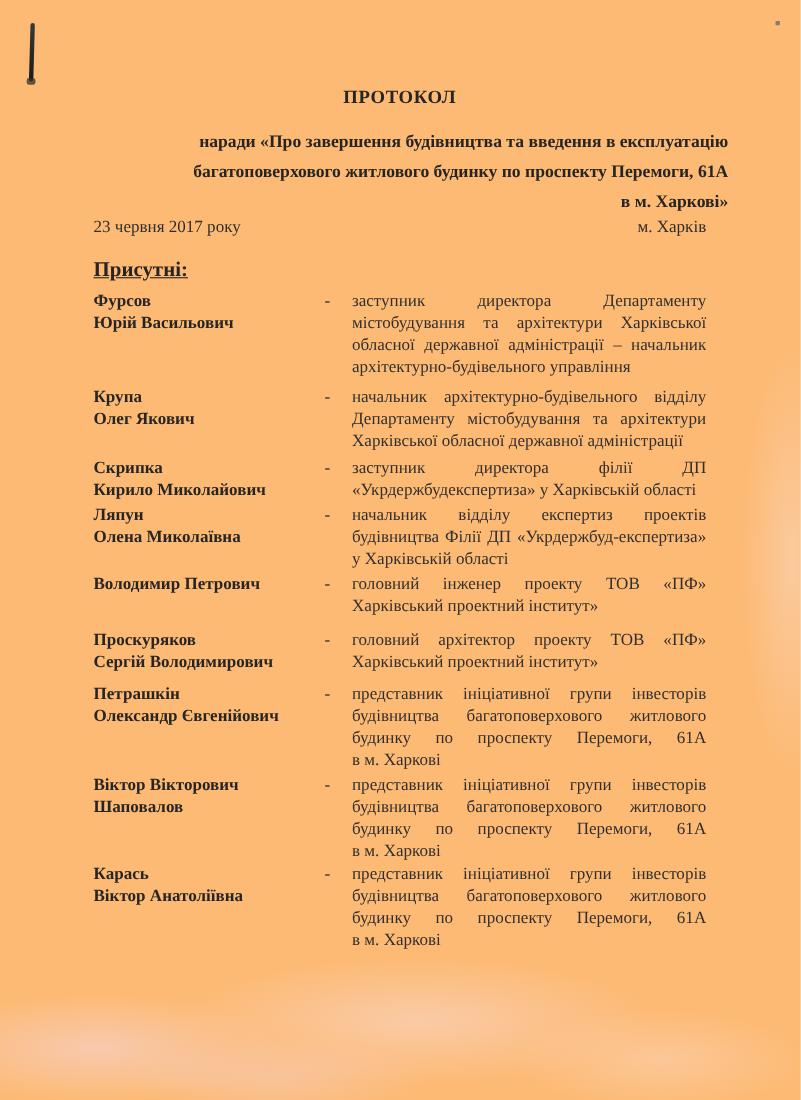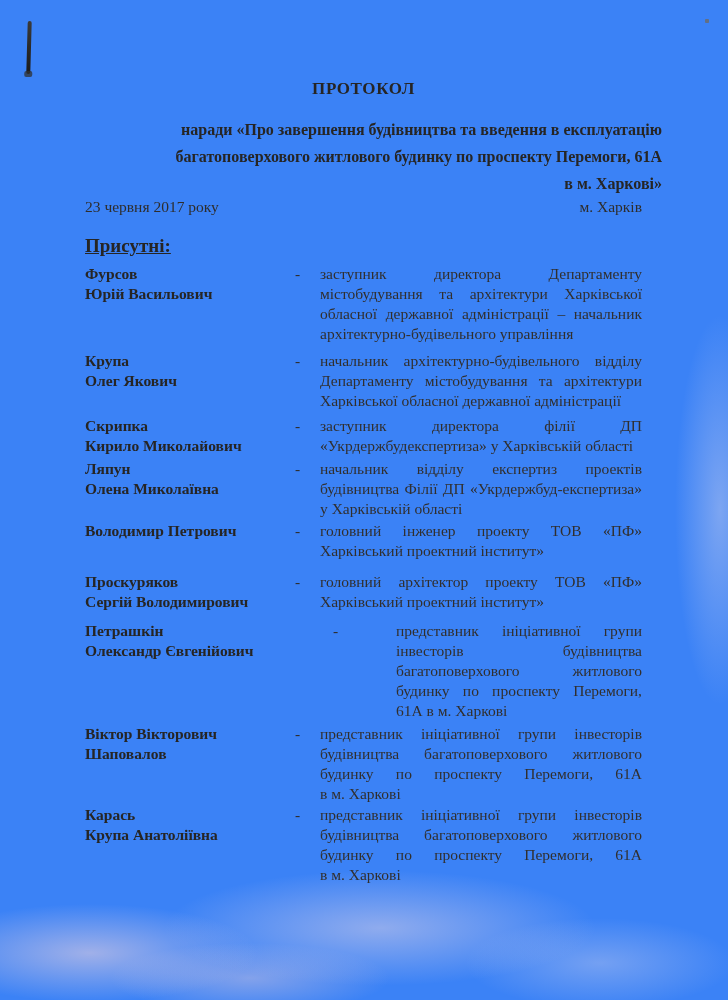--- a/index.html
+++ b/index.html
@@ -1,21 +1,21 @@
 <!DOCTYPE html>
 <html><head>
 <meta charset="utf-8">
 <style>
   * { margin: 0; padding: 0; box-sizing: border-box; }
   html, body { background: #ffffff; }
   .page {
     position: relative;
     width: 728px;
     height: 1000px;
-    background: #3b82f6;
+    background: #fdba74;
     overflow: hidden;
     font-family: "Liberation Serif", "DejaVu Serif", serif;
     color: #2e2d2c;
   }
   
   .pen-mark {
     position: absolute;
     left: 27px; top: 21px;
     width: 4px; height: 53px;
     background: linear-gradient(#3a3a3a, #1a1a1a);
@@ -122,21 +122,21 @@
     text-align: justify;
     color: #312f2e;
   }
   
   .attendee:nth-child(1) { margin-bottom: 7px; justify-content: space-between; }
   .attendee:nth-child(2) { margin-bottom: 5px; }
   .attendee:nth-child(3) { margin-bottom: 3px; }
   .attendee:nth-child(4) { margin-bottom: 2px; }
   .attendee:nth-child(5) { margin-bottom: 11px; }
   .attendee:nth-child(6) { margin-bottom: 9px; }
-  .attendee:nth-child(7) { margin-bottom: 3px; gap: 38px; }
+  .attendee:nth-child(7) { margin-bottom: 3px; }
   .attendee:nth-child(8) { margin-bottom: 1px; }
 </style>
 </head>
 <body>
 
 <div class="page">
 
   <div class="pen-mark"></div>
   <div class="speck"></div>
   <div class="stain-right"></div>
@@ -228,21 +228,21 @@
           <div>Віктор Вікторович</div>
           <div>Шаповалов</div>
         </div>
         <div class="col-dash">-</div>
         <div class="col-role">представник ініціативної групи інвесторів будівництва багатоповерхового житлового будинку по проспекту Перемоги, 61А в&nbsp;м.&nbsp;Харкові</div>
       </div>
 
       <div class="attendee">
         <div class="col-name">
           <div>Карась</div>
-          <div>Крупа Анатоліївна</div>
+          <div>Віктор Анатоліївна</div>
         </div>
         <div class="col-dash">-</div>
         <div class="col-role">представник ініціативної групи інвесторів будівництва багатоповерхового житлового будинку по проспекту Перемоги, 61А в&nbsp;м.&nbsp;Харкові</div>
       </div>
 
     </div>
   </div>
 </div>
 
 </body></html>

